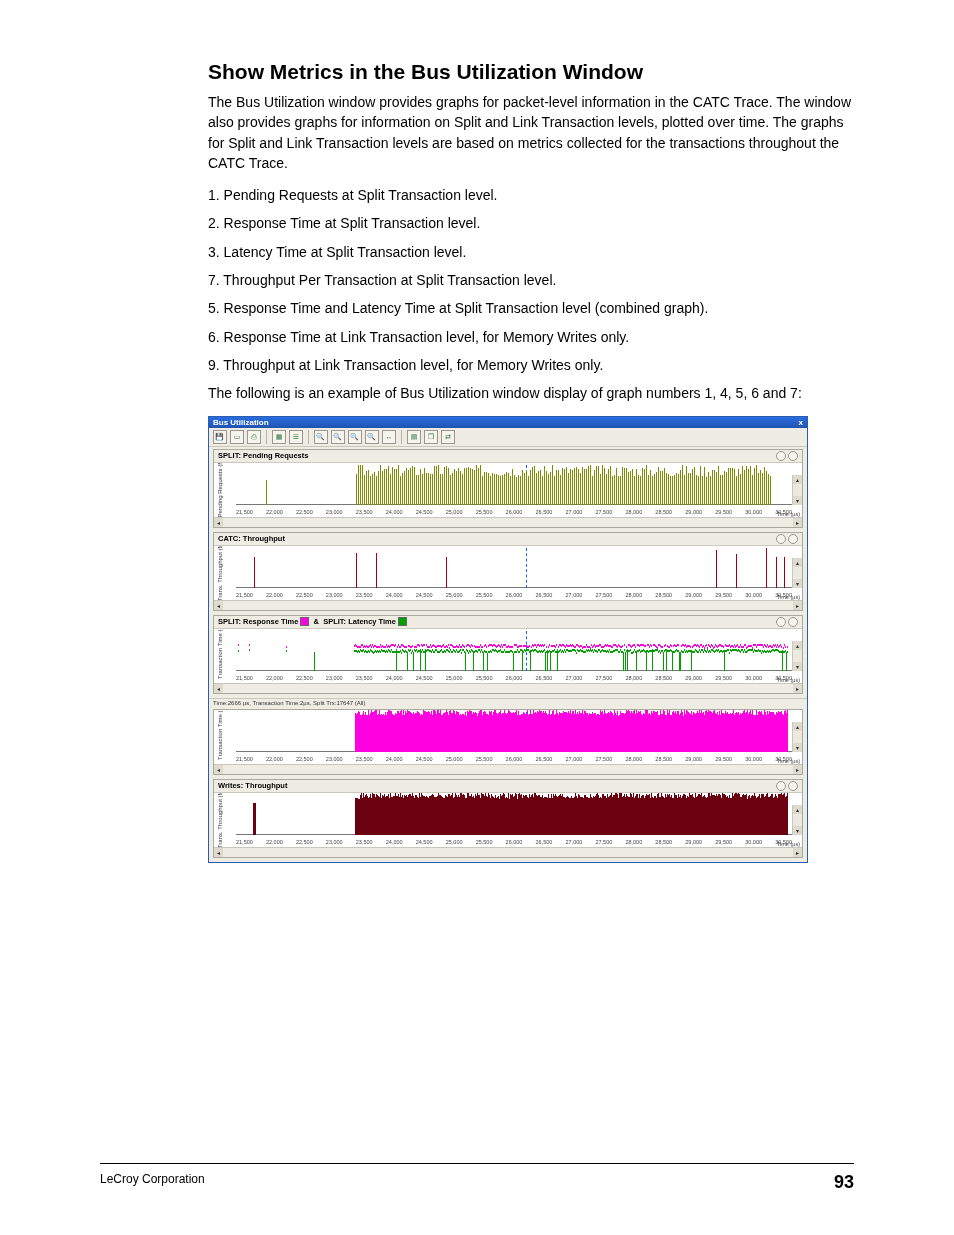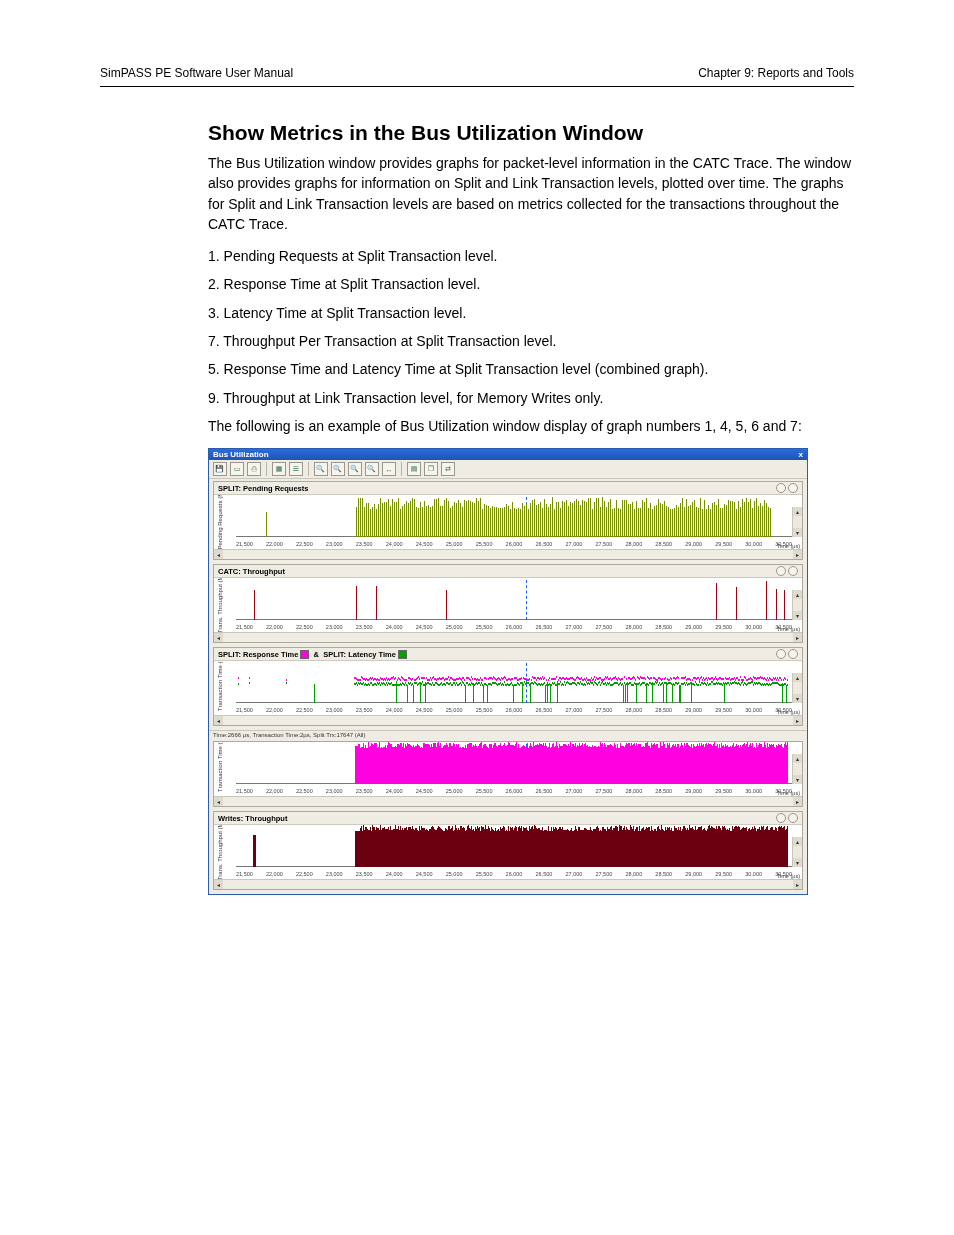--- a/index.html
+++ b/index.html
@@ -154,34 +154,31 @@
     padding-top: 8px;
     display:flex; justify-content:space-between;
     font-size:12px;
   }
   .footer-row .pg { font-size:18px; font-weight:bold; }
 </style>
 </head>
 <body>
 
 <div class="page">
-  <div class="header-row">
-    <span>SimPASS PE Software User Manual</span>
-    <span>Chapter 9: Reports and Tools</span>
-  </div>
 
   <div class="content">
     <h1>Show Metrics in the Bus Utilization Window</h1>
     <p>The Bus Utilization window provides graphs for packet-level information in the CATC Trace. The window also provides graphs for information on Split and Link Transaction levels, plotted over time. The graphs for Split and Link Transaction levels are based on metrics collected for the transactions throughout the CATC Trace.</p>
     <div class="list">
       <p>1. Pending Requests at Split Transaction level.</p>
       <p>2. Response Time at Split Transaction level.</p>
       <p>3. Latency Time at Split Transaction level.</p>
       <p>7. Throughput Per Transaction at Split Transaction level.</p>
       <p>5. Response Time and Latency Time at Split Transaction level (combined graph).</p>
+      <p>6. Response Time at Link Transaction level, for Memory Writes only.</p>
       <p>9. Throughput at Link Transaction level, for Memory Writes only.</p>
     </div>
     <p>The following is an example of Bus Utilization window display of graph numbers 1, 4, 5, 6 and 7:</p>
 
     <div class="app-window">
       <div class="titlebar">
         <span>Bus Utilization</span>
         <span class="x">x</span>
       </div>
       <div class="toolbar">
@@ -2430,13 +2427,17 @@
             </div>
             <div class="sb-row">
               <div class="arr">◂</div>
               <div class="arr">▸</div>
             </div>
           </div>
         </div>
     </div>
   </div>
 
+  <div class="footer-row">
+    <span>LeCroy Corporation</span>
+    <span class="pg">93</span>
+  </div>
 </div>
 
 </body></html>

